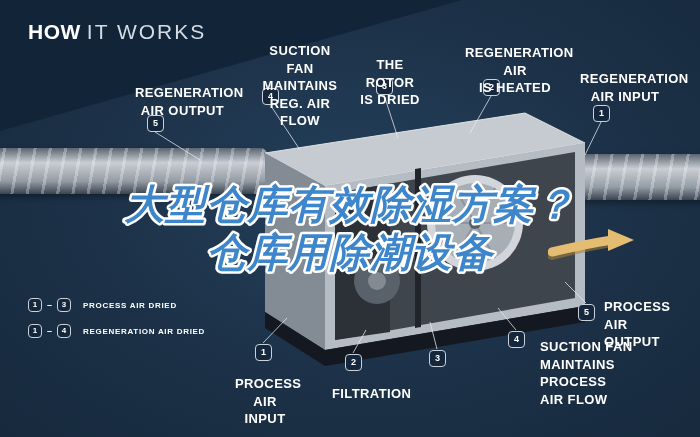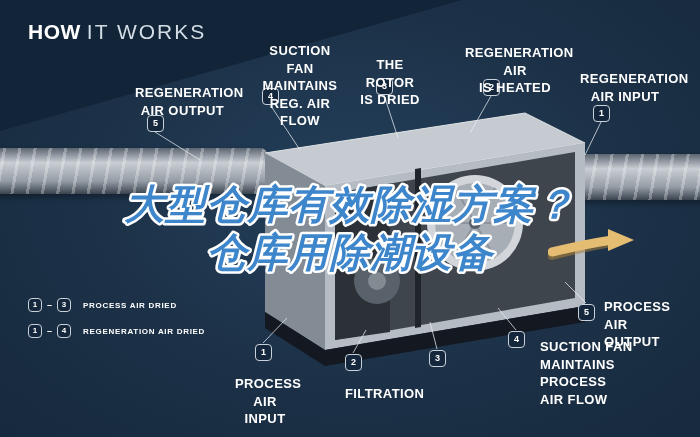--- a/index.html
+++ b/index.html
@@ -131,21 +131,21 @@
   <div class="callout-label center" style="left:355px;top:56px;width:70px">THE ROTOR
 IS DRIED</div>
   <div class="callout-label center" style="left:465px;top:44px;width:100px">REGENERATION AIR
 IS HEATED</div>
   <div class="callout-label center" style="left:580px;top:70px;width:90px">REGENERATION
 AIR INPUT</div>
   <div class="callout-label" style="left:604px;top:298px;width:70px">PROCESS AIR
 OUTPUT</div>
   <div class="callout-label center" style="left:235px;top:375px;width:60px">PROCESS AIR
 INPUT</div>
-  <div class="callout-label center" style="left:345px;top:385px;width:52px">FILTRATION</div>
+  <div class="callout-label center" style="left:332px;top:385px;width:52px">FILTRATION</div>
   <div class="callout-label" style="left:540px;top:338px;width:100px">SUCTION FAN
 MAINTAINS PROCESS
 AIR FLOW</div>
 
   <div class="legend">
     <div class="legend-row">
       <span class="badge sm">1</span>
       <span class="legend-dash">–</span>
       <span class="badge sm">3</span>
       <span class="legend-label">PROCESS AIR DRIED</span>

